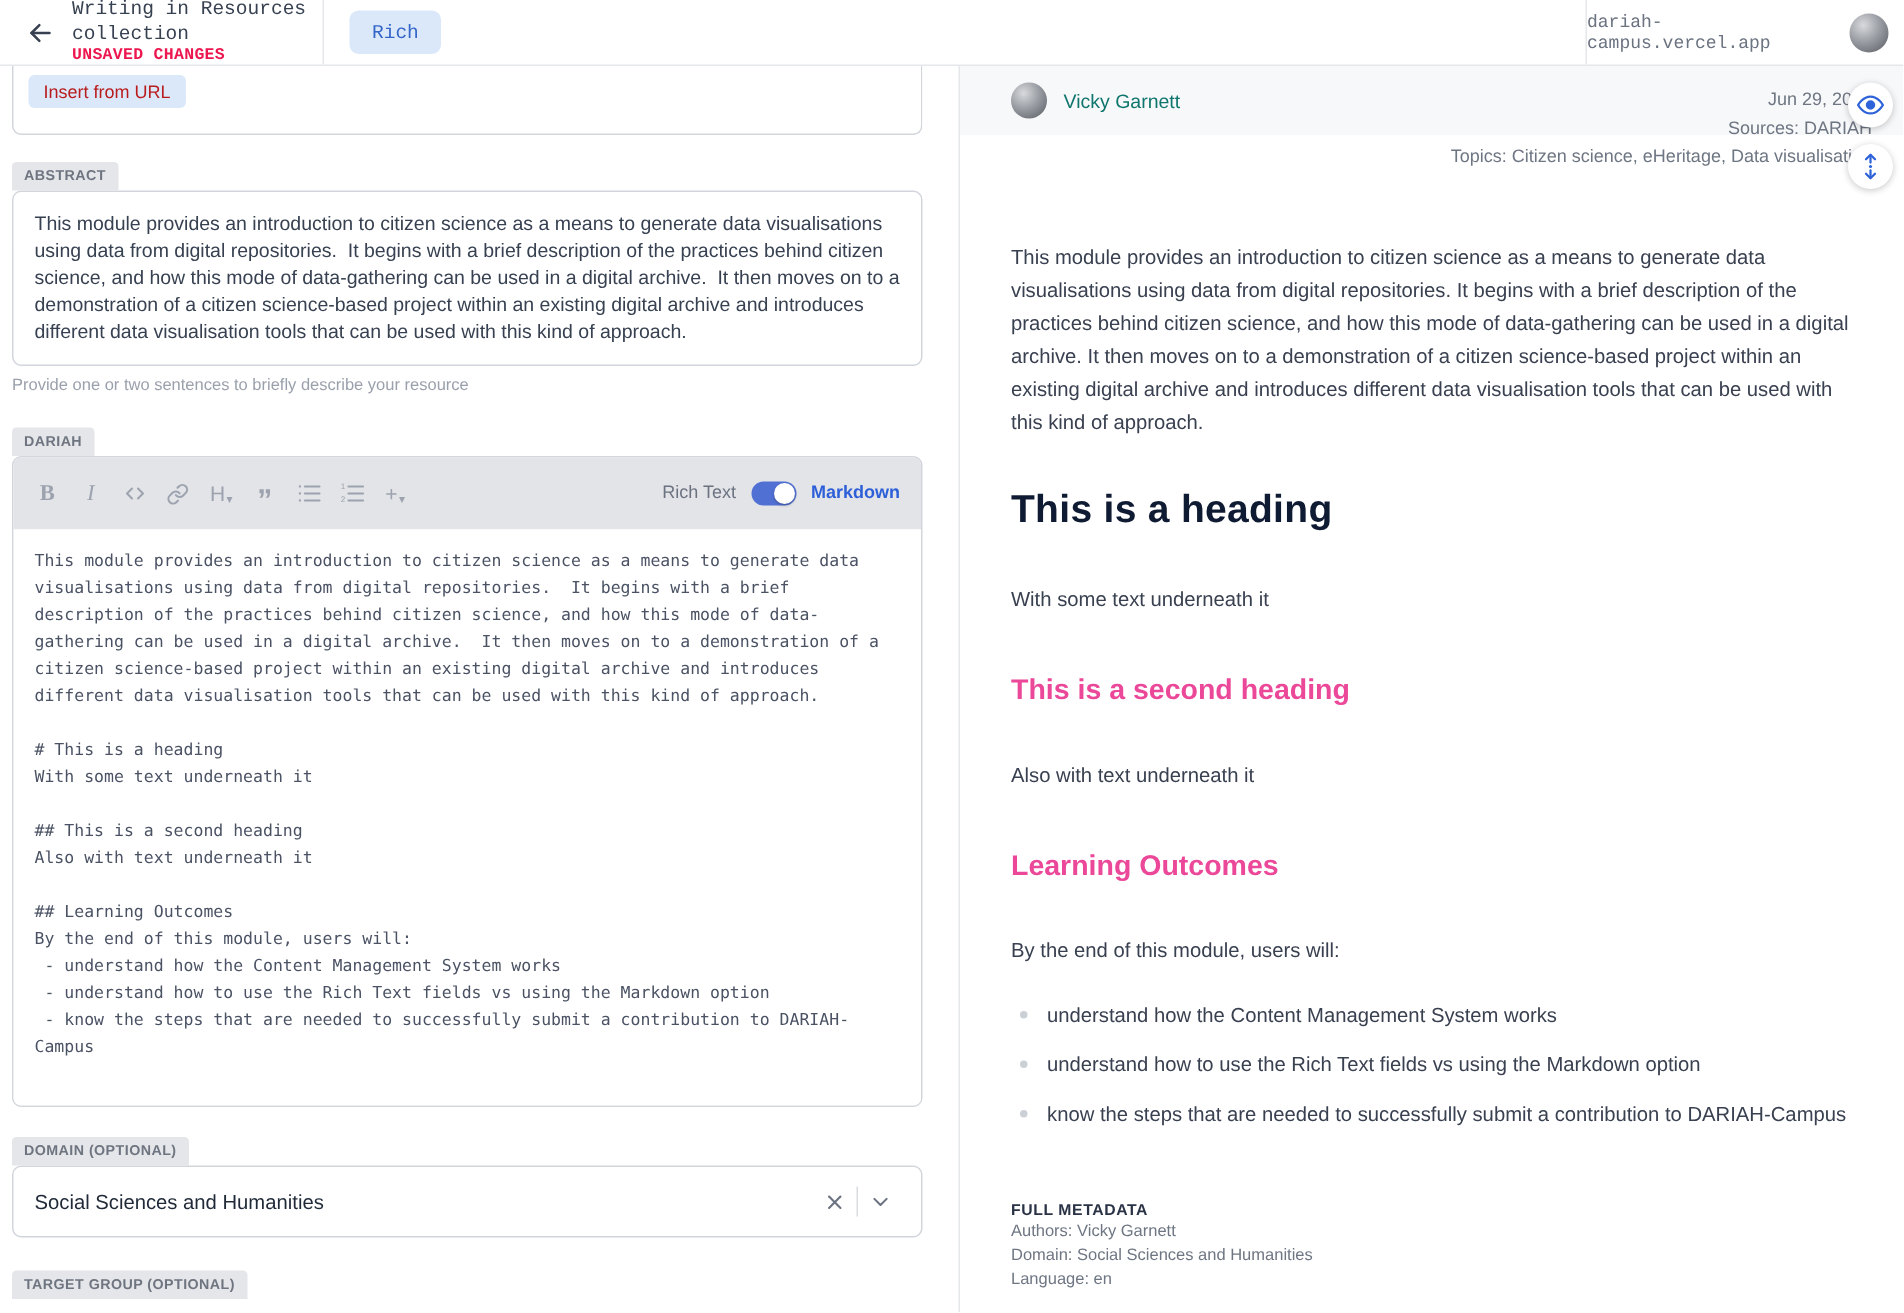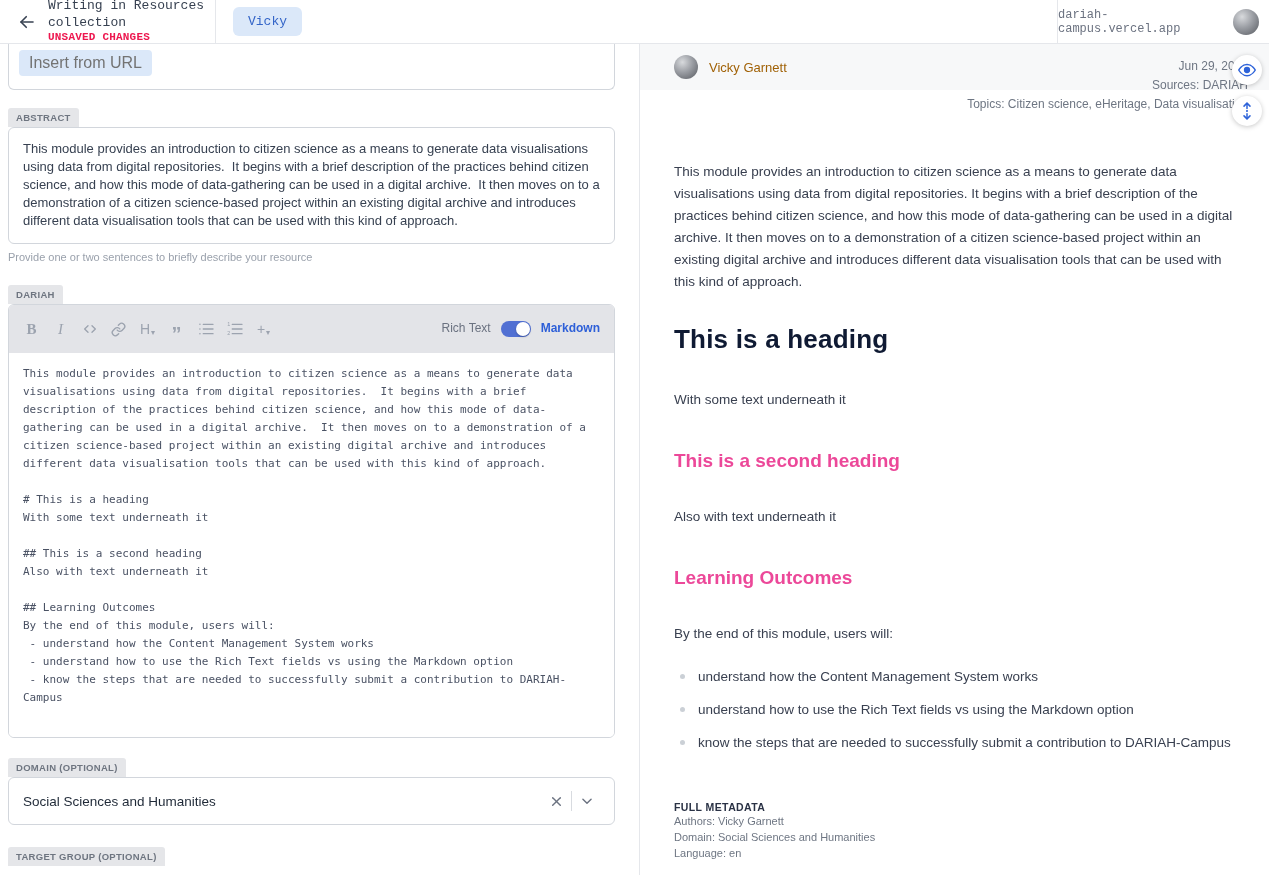--- a/index.html
+++ b/index.html
@@ -31,21 +31,21 @@
   .pane-left { width:640px; flex:0 0 640px; border-right:1px solid #e5e7eb; padding:0 24px 0 8px; overflow:hidden; }
   .pane-right { flex:1; position:relative; overflow:hidden; }
 
   
   .chip { display:inline-block; background:#e5e6e9; color:#6e7580; font-size:9.5px; font-weight:bold;
     letter-spacing:.3px; padding:4px 8px; border-radius:3px 3px 0 0; position:relative; z-index:1; }
   .box { border:1px solid #d2d6dc; border-radius:6px; background:#fff; }
 
   .field-top { height:46px; border:1px solid #d2d6dc; border-top:none; border-radius:0 0 6px 6px;
     padding:6px 10px; }
-  .chip-btn { background:#dbe8f9; color:#737373; border:none; border-radius:4px; font-size:16px;
+  .chip-btn { background:#dbe8f9; color:#b91c1c; border:none; border-radius:4px; font-size:12px;
     padding:4px 10px; cursor:pointer; font-family:inherit; }
 
   .abstract-group { margin-top:17px; }
   .abstract-box { height:117px; padding:12px 14px; font-size:13px; line-height:18px; color:#374151;
     white-space:pre-wrap; border-radius:6px; margin-top:0; cursor:text; }
   .helper { font-size:11px; color:#9aa1ac; margin-top:7px; }
 
   .content-group { margin-top:21px; }
   .editor-box { border:1px solid #d2d6dc; border-radius:6px; overflow:hidden; }
   .toolbar { height:48px; background:#e3e4e8; display:flex; align-items:center; padding:0 14px 0 8px; }
@@ -73,21 +73,21 @@
     align-items:center; justify-content:center; padding:4px 8px; }
   .select-divider { width:1px; height:20px; background:#d8dbe0; }
 
   .target-group { margin-top:21px; }
 
   
   .preview-band { position:absolute; top:0; left:0; right:0; height:46px; background:#f7f8f9; }
   .author-row { position:absolute; top:11px; left:34px; display:flex; align-items:center; gap:11px; }
   .author-avatar { width:24px; height:24px; border-radius:50%;
     background:radial-gradient(circle at 35% 30%, #d8dadd 0%, #9a9da3 45%, #55585e 100%); }
-  .author-name { font-size:13px; color:#a16207; }
+  .author-name { font-size:13px; color:#0f766e; }
   .meta-col { position:absolute; top:13px; right:21px; width:560px; text-align:right;
     font-size:12px; color:#6e7683; line-height:19px; white-space:nowrap; overflow:hidden; }
   .float-btn { position:absolute; right:7px; width:30px; height:30px; border-radius:50%;
     background:#fff; border:none; box-shadow:0 1px 5px rgba(0,0,0,.22); cursor:pointer;
     display:flex; align-items:center; justify-content:center; color:#2e63d9; z-index:3; }
   .float-eye { top:11px; }
   .float-move { top:52px; }
 
   .article { position:absolute; top:0; left:34px; right:29px; bottom:0; padding-top:117px; }
   .article p.body { font-size:13.5px; line-height:22px; color:#394050; }
@@ -119,21 +119,21 @@
               <line x1="20" y1="12" x2="4" y2="12"></line>
               <polyline points="11 19 4 12 11 5"></polyline>
             </svg>
         </span>
       </button>
       <div class="title-block">
         <div class="doc-title">Writing in Resources collection</div>
         <div class="doc-status">UNSAVED CHANGES</div>
       </div>
     </div>
-    <button class="save-btn">Vicky</button>
+    <button class="save-btn">Rich</button>
     <div class="topbar-spacer"></div>
     <div class="topbar-right">
       <span class="site-name">dariah-campus.vercel.app</span>
       <span class="avatar"></span>
     </div>
   </header>
 
   <div class="panes">
 
     <section class="pane-left">

